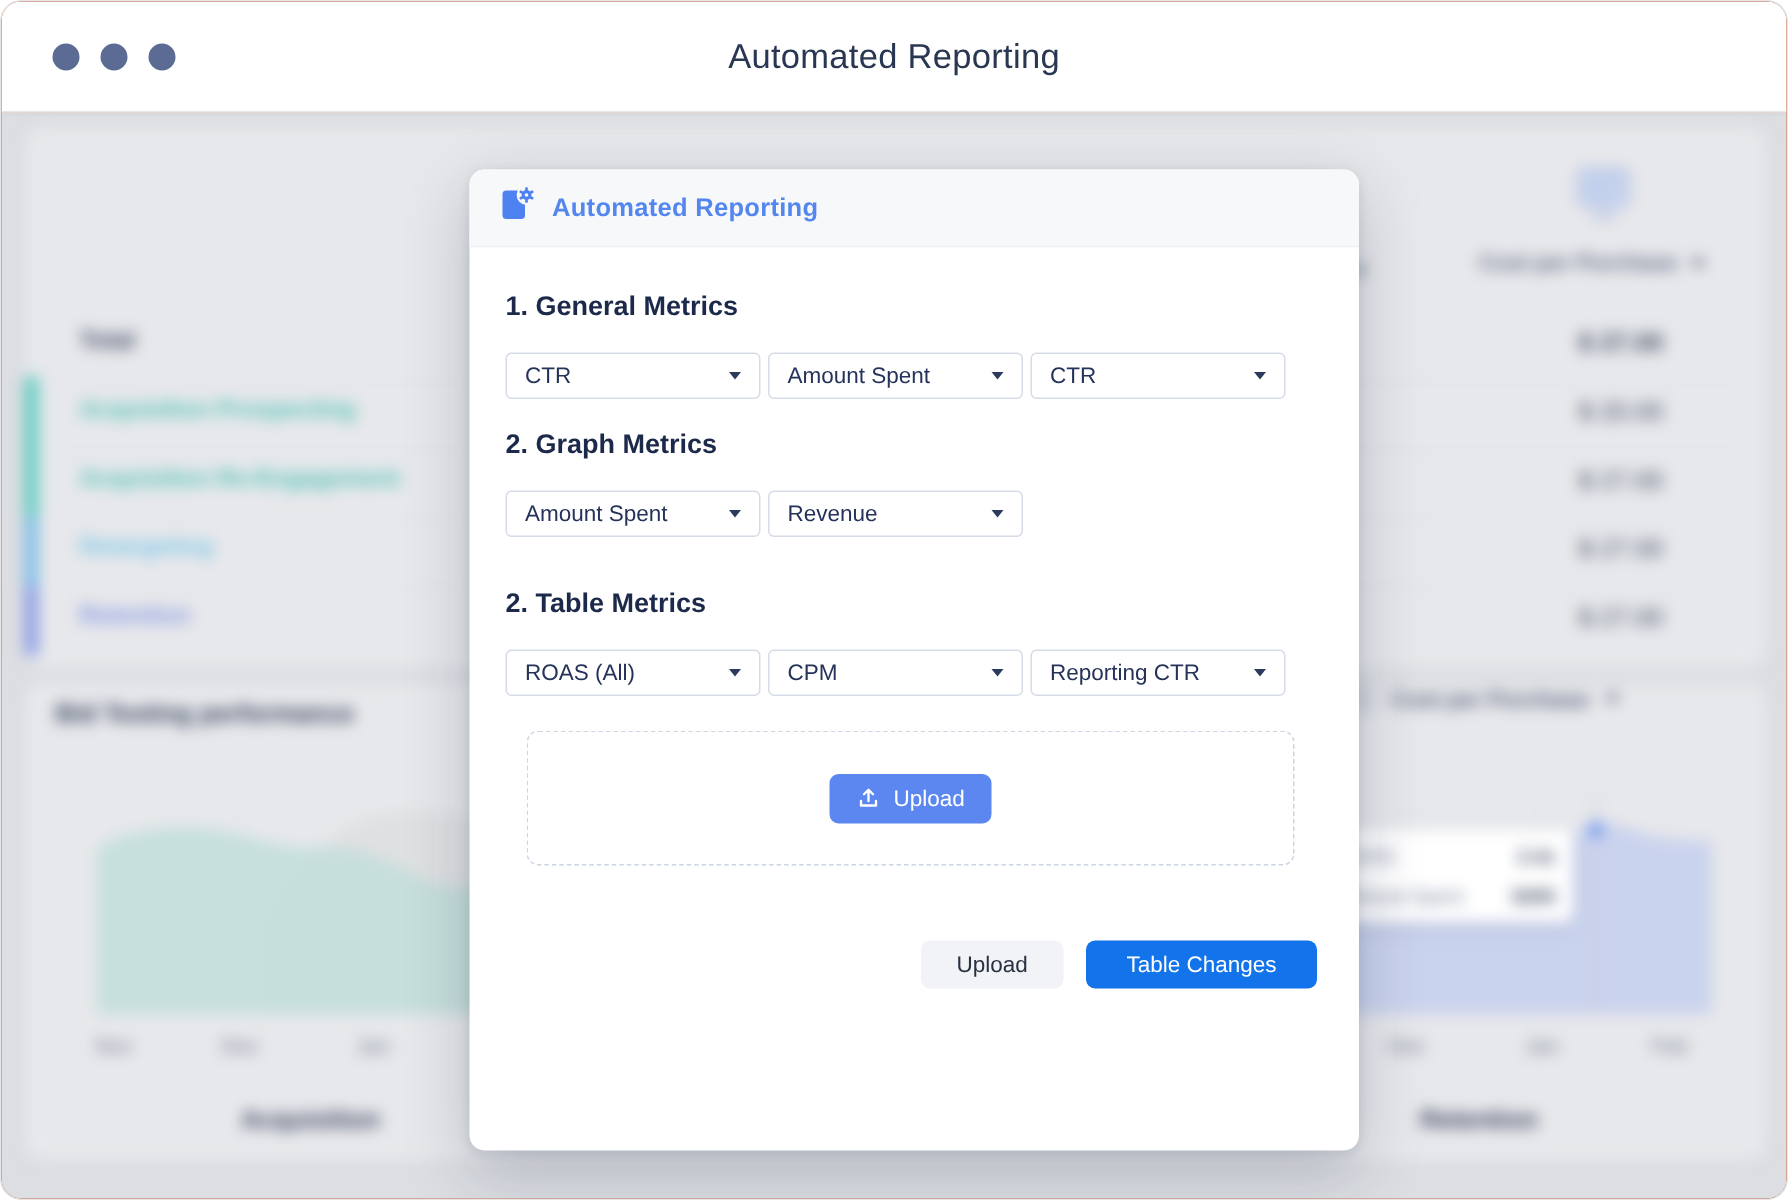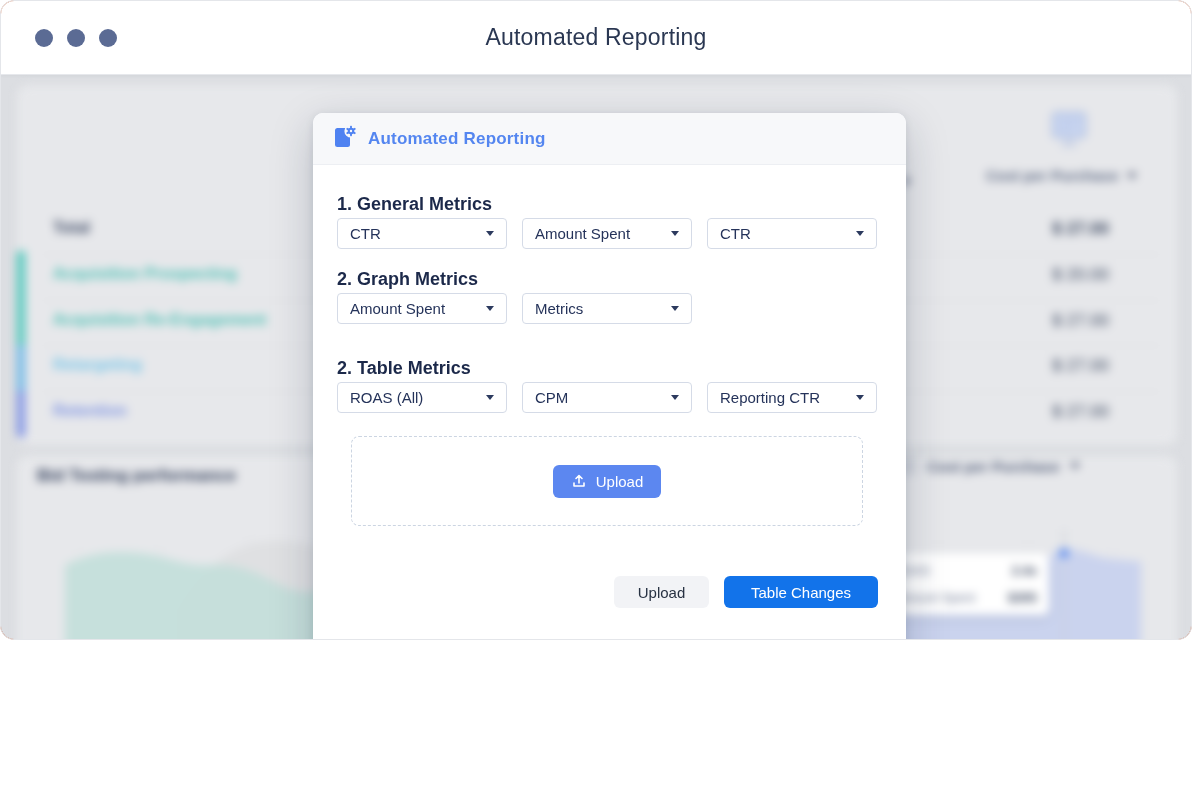--- a/index.html
+++ b/index.html
@@ -1,18 +1,18 @@
 <!DOCTYPE html>
 <html><head>
 <meta charset="utf-8">
 <style>
   * { margin:0; padding:0; box-sizing:border-box; }
   html,body { background:#fff; font-family:"Liberation Sans", sans-serif; }
   .window{
-    position:relative; width:1192px; height:640px;
+    position:relative; width:1192px; height:800px;
     border-radius:14px; overflow:hidden; background:#c2410c;
     border:1px solid #E4E6EA;
   }
   
   .titlebar{
     position:relative; height:74px; background:#fff;
     display:flex; align-items:center; justify-content:center;
     border-bottom:1px solid #E6E8EC;
     box-shadow:0 1px 3px rgba(40,50,70,.05);
     z-index:30;
@@ -74,21 +74,21 @@
   }
   .modal-header{
     height:52px; background:#F7F8FA; border-bottom:1px solid #EDEFF3;
     border-radius:10px 10px 0 0;
     display:flex; align-items:center; padding-left:20px; gap:10px;
   }
   .modal-title{ font-size:17px; font-weight:700; color:#5486F0; letter-spacing:.2px; }
   .modal-body{ padding:0 28px 0 24px; }
   .section-heading{ font-size:18px; font-weight:700; color:#1C294A; height:22px; }
   .sh-1{ margin-top:29px; } .sh-2{ margin-top:20px; } .sh-3{ margin-top:34px; } .sh-4{ margin-top:36px; }
-  .select-row{ display:flex; gap:15px; margin-top:2px; }
+  .select-row{ display:flex; gap:5px; margin-top:19px; }
   .select{
     width:170px; height:31px; border:1px solid #D5DBE7; border-radius:4px;
     background:#fff; display:flex; align-items:center; justify-content:space-between;
     padding:0 12px; cursor:pointer;
   }
   .select-value{ font-size:15px; color:#25335A; }
   .select-caret{
     width:0; height:0;
     border-left:4px solid transparent; border-right:4px solid transparent;
     border-top:5px solid #2C3A5E;
@@ -256,21 +256,21 @@
           </div>
         </div>
 
         <div class="section-heading sh-2">2. Graph Metrics</div>
         <div class="select-row">
           <div class="select">
             <span class="select-value">Amount Spent</span>
             <span class="select-caret"></span>
           </div>
           <div class="select">
-            <span class="select-value">Metrics</span>
+            <span class="select-value">Revenue</span>
             <span class="select-caret"></span>
           </div>
         </div>
 
         <div class="section-heading sh-3">2. Table Metrics</div>
         <div class="select-row">
           <div class="select">
             <span class="select-value">ROAS (All)</span>
             <span class="select-caret"></span>
           </div>

